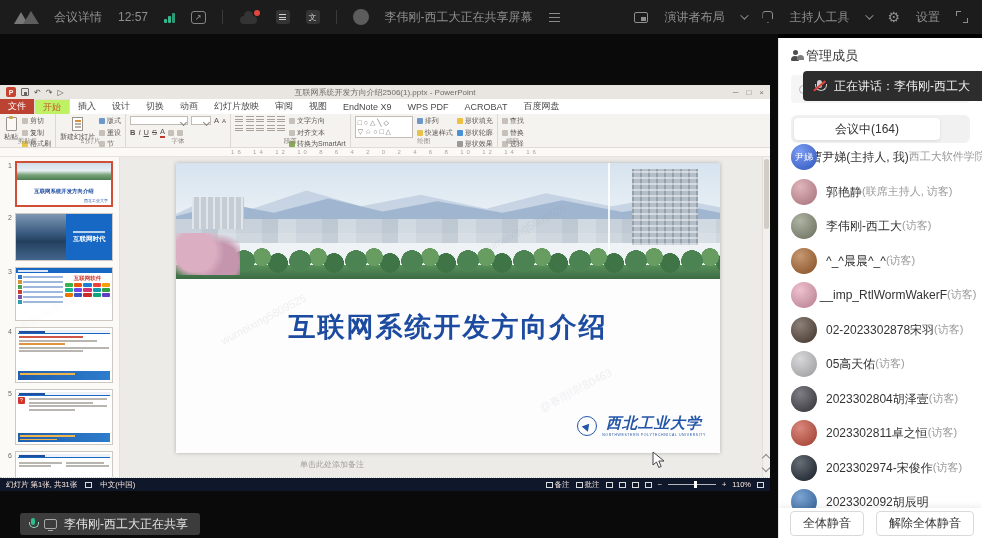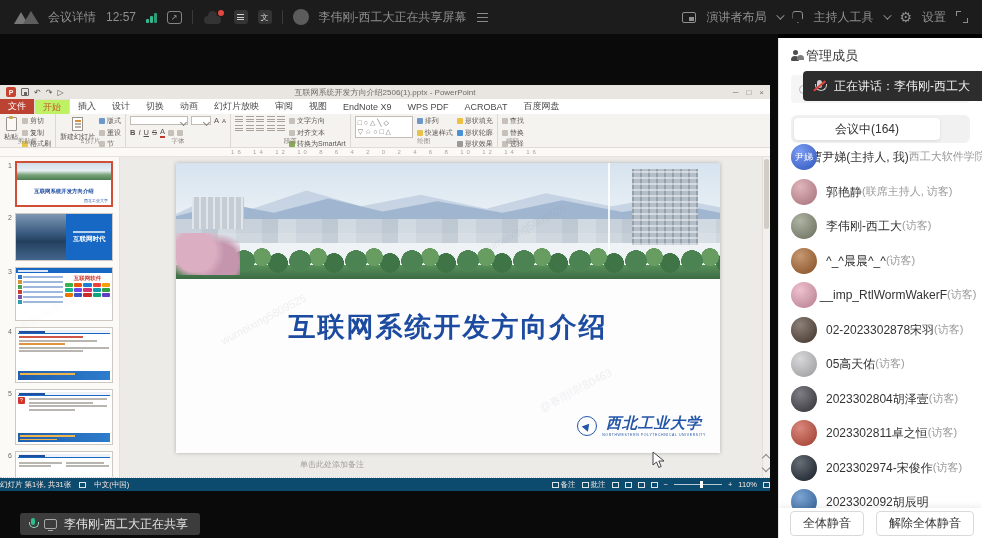--- a/index.html
+++ b/index.html
@@ -3,21 +3,21 @@
 <meta charset="utf-8">
 <style>
   * { margin:0; padding:0; box-sizing:border-box; }
   html,body { width:982px; height:538px; overflow:hidden; background:#000;
     font-family:"Liberation Sans","DejaVu Sans",sans-serif; }
   body { position:relative; }
 
   
   .topbar { position:absolute; left:0; top:0; width:982px; height:34px; background:#1c1c1c;
     display:flex; align-items:center; justify-content:space-between; padding:0 14px; }
-  .tb-left,.tb-right { display:flex; align-items:center; gap:10px; }
+  .tb-left,.tb-right { display:flex; align-items:center; gap:16px; }
   .tb-txt { color:#8f8f8f; font-size:12px; white-space:nowrap; }
   .tb-sep { width:1px; height:14px; background:#3a3a3a; }
   .logo-mtn { position:relative; width:24px; height:13px; }
   .logo-mtn i { position:absolute; bottom:0; width:0; height:0; border-style:solid; }
   .logo-mtn i:first-child { left:0; border-width:0 7px 12px 7px; border-color:transparent transparent #787878 transparent; }
   .logo-mtn i:last-child { left:9px; border-width:0 8px 13px 8px; border-color:transparent transparent #5e5e5e transparent; }
   .sigbars { display:flex; align-items:flex-end; gap:1.5px; height:11px; }
   .sigbars i { width:2.5px; background:#35b88e; border-radius:1px; }
   .sigbars i:nth-child(1){height:4px} .sigbars i:nth-child(2){height:7px} .sigbars i:nth-child(3){height:10px;background:#2c9a77}
   .share-open { width:15px; height:13px; border:1.2px solid #858585; border-radius:3px;
@@ -160,22 +160,22 @@
   .logotxt { display:flex; flex-direction:column; align-items:center; }
   .logocn { font-family:"DejaVu Serif","Liberation Serif",serif; font-style:italic; font-weight:bold;
     font-size:15px; color:#2456a8; letter-spacing:1px; }
   .logoen { font-size:3.5px; color:#2456a8; letter-spacing:.6px; }
   .notesph { position:absolute; left:180px; top:302px; font-size:8px; color:#a3a09b; }
   .vscroll { position:absolute; right:0; top:0; bottom:0; width:8px; background:#f2f0ec; border-left:1px solid #e2ded8; }
   .vscroll .vthumb { position:absolute; left:1px; right:1px; top:2px; height:70px; background:#d1ccc5; border-radius:3px; }
   .navchev { position:absolute; right:1px; width:6px; height:6px; border-right:1.4px solid #8d8780; border-bottom:1.4px solid #8d8780; }
   .navchev.up { bottom:16px; transform:rotate(-135deg); }
   .navchev.dn { bottom:6px; transform:rotate(45deg); }
-  .statusbar { height:13px; background:#0c4a6e; color:#fbe9e2; font-size:7.5px;
-    display:flex; align-items:center; padding:0 0; gap:8px; }
+  .statusbar { height:13px; background:#0f172a; color:#fbe9e2; font-size:7.5px;
+    display:flex; align-items:center; padding:0 6px; gap:8px; }
   .sb-right { margin-left:auto; display:flex; align-items:center; gap:6px; }
   .sbic { width:7px; height:6px; border:1px solid rgba(255,255,255,.85); flex:none; }
   .sb-item { display:flex; align-items:center; gap:2px; }
   .zslider { width:48px; height:1.5px; background:rgba(255,255,255,.7); position:relative; }
   .zslider i { position:absolute; left:55%; top:-2.5px; width:2.5px; height:6.5px; background:#fff; }
   .wm { position:absolute; font-size:11px; color:#8a93a3; opacity:.14; transform:rotate(-28deg); white-space:nowrap; pointer-events:none; }
   .wm.dark { color:#cfd4dc; opacity:.10; }
   .cursor { position:absolute; left:652px; top:417px; z-index:9; }
 
   

